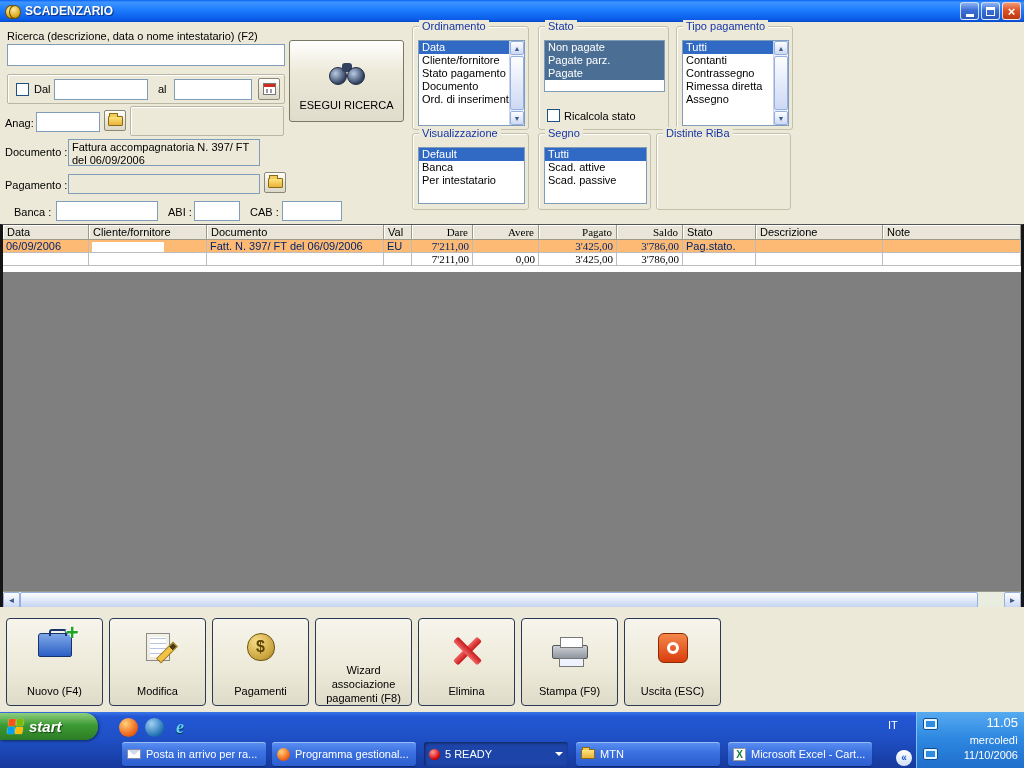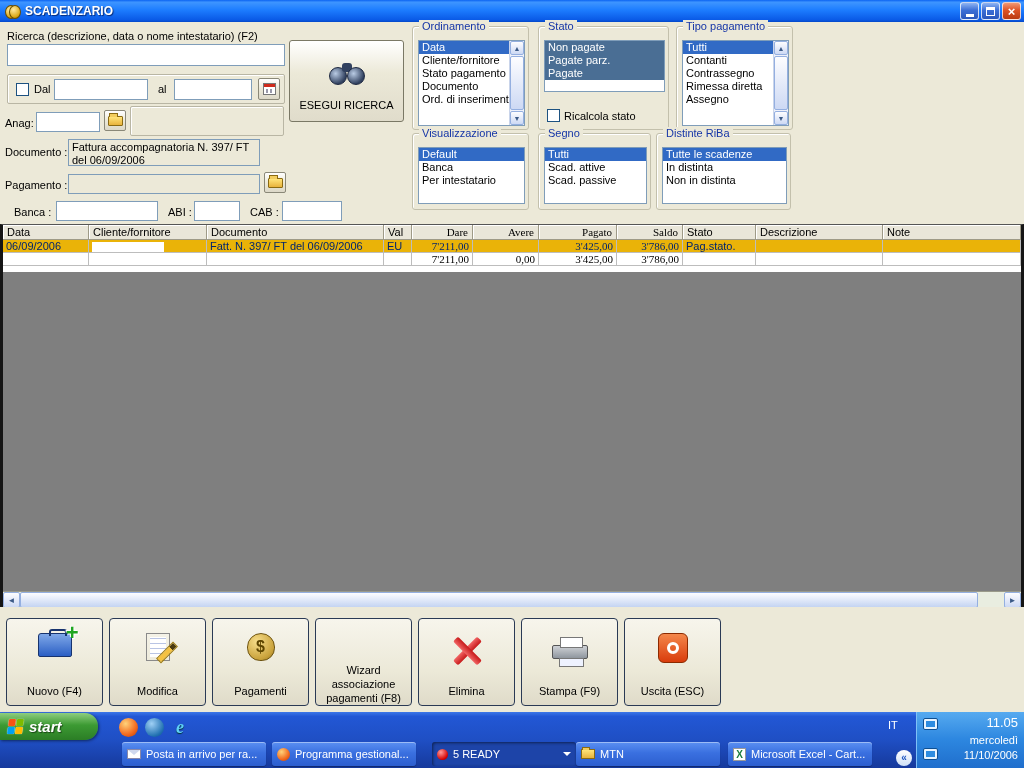--- a/index.html
+++ b/index.html
@@ -65,21 +65,21 @@
   .vth { top:15px; bottom:15px; }
 
   
   .grid { position:absolute; left:0; top:224px; width:1024px; height:383px; background:#7f7f7f;
      border-left:3px solid #151515; border-right:3px solid #151515; border-bottom:2px solid #151515; border-top:1px solid #555; }
   .gh { display:flex; height:15px; background:#E9E6D9; }
   .gh .cell { border-right:1px solid #9e9a87; border-bottom:1px solid #9e9a87; box-shadow:inset 1px 1px 0 #fff;
      line-height:14px; padding:0 4px; overflow:hidden; white-space:nowrap; }
   .row { display:flex; height:13px; background:#fff; border-bottom:1px solid #bdbdbd; }
   .row .cell { border-right:1px solid #bdbdbd; line-height:12px; padding:0 3px; overflow:hidden; white-space:nowrap; }
-  .row.hl { background:#eab308; color:#00256e; }
+  .row.hl { background:#fdba74; color:#00256e; }
   .row-empty { height:6px; background:#fff; }
   .cell { font-size:11px; }
   .num { text-align:right;font-family:Liberation Serif, serif; }
   .cw0{width:86px}.cw1{width:118px}.cw2{width:177px}.cw3{width:28px}.cw4{width:61px}.cw5{width:66px}
   .cw6{width:78px}.cw7{width:66px}.cw8{width:73px}.cw9{width:127px}.cw10{width:138px}
   .redact { display:inline-block; width:72px; height:11px; background:#fff; vertical-align:middle; }
   .grayfill { height:319px; background:#7f7f7f; }
   .hsb { position:relative; height:17px; background:#e9ede0; border-top:1px solid #9a9a8a; }
   .ha { position:absolute; top:0; width:17px; height:16px; background:linear-gradient(180deg,#fdfdff,#cdd9f4);
      border:1px solid #94afe0; border-radius:2px; color:#3b5a87; font-size:8px; text-align:center; line-height:15px; }
@@ -129,21 +129,21 @@
   .flag i:nth-child(1){background:#f65314}.flag i:nth-child(2){background:#7cbb00}
   .flag i:nth-child(3){background:#00a1f1}.flag i:nth-child(4){background:#ffbb00}
   .ql { position:absolute; top:5px; width:20px; height:20px; display:flex; align-items:center; justify-content:center; }
   .ql-ff { width:19px; height:19px; border-radius:50%; background:radial-gradient(circle at 35% 30%,#ffd27a,#f26a1e 60%,#b83b00); }
   .ql-tb { width:19px; height:19px; border-radius:50%; background:radial-gradient(circle at 35% 30%,#9fd0f5,#1f6fb0 70%,#114b7e); }
   .ql-ie { color:#5fd0f5; font-family:"Liberation Serif",serif; font-style:italic; font-weight:bold; font-size:18px; text-shadow:0 1px 1px #033; }
   .tkb { position:absolute; top:30px; width:144px; height:24px; border-radius:3px;
      background:linear-gradient(180deg,#5b90f2,#3a70e0 45%,#2c5ecf); box-shadow:inset 0 1px 0 rgba(255,255,255,.4),0 1px 1px rgba(0,0,0,.3);
      color:#fff; display:flex; align-items:center; gap:5px; padding:0 5px; font-size:11px; }
   .tkb span.txt { overflow:hidden; white-space:nowrap; text-overflow:ellipsis; flex:1; }
-  .tkb.on { background:#1d44a8; box-shadow:inset 1px 1px 3px rgba(0,0,0,.5);margin-left:8px; }
+  .tkb.on { background:#1d44a8; box-shadow:inset 1px 1px 3px rgba(0,0,0,.5); }
   .ti-mail { width:14px; height:10px; background:#fff; border:1px solid #88a; position:relative; flex:none; }
   .ti-mail::before { content:""; position:absolute; left:0; top:0; border-left:6px solid transparent; border-right:6px solid transparent; border-top:5px solid #cfd8ee; }
   .ti-flame { width:13px; height:13px; border-radius:50%; background:radial-gradient(circle at 35% 30%,#ffd27a,#f26a1e 60%,#b83b00); flex:none; }
   .ti-dot { width:11px; height:11px; border-radius:50%; background:radial-gradient(circle at 35% 30%,#ff9a9a,#d40000 70%,#8e0000); flex:none; }
   .ti-folder { width:14px; height:10px; background:linear-gradient(180deg,#ffe47a,#e8b33c); border:1px solid #8a6a12; position:relative; flex:none; }
   .ti-folder::before { content:""; position:absolute; top:-3px; left:0; width:6px; height:2px; background:#f2cd5e; border:1px solid #8a6a12; border-bottom:none; }
   .ti-excel { width:13px; height:13px; background:#fff; border:1px solid #999; color:#1b7d3e; font-weight:bold; font-size:10px;
      display:flex; align-items:center; justify-content:center; flex:none; }
   .drop { width:0; height:0; border:4px solid transparent; border-top-color:#fff; margin-top:4px; flex:none; }
   .lang { position:absolute; left:888px; top:7px; color:#fff; font-size:11px; }
@@ -277,25 +277,20 @@
       <span class="leg">Segno</span>
       <div class="list" style="left:5px;top:13px;width:103px;height:57px">
         <div class="li sel">Tutti</div>
         <div class="li">Scad. attive</div>
         <div class="li">Scad. passive</div>
       </div>
     </div>
 
     <div class="gb" style="left:656px;top:111px;width:135px;height:77px">
       <span class="leg">Distinte RiBa</span>
-      <div class="list" style="left:5px;top:13px;width:125px;height:57px">
-        <div class="li sel">Tutte le scadenze</div>
-        <div class="li">In distinta</div>
-        <div class="li">Non in distinta</div>
-      </div>
     </div>
   </div>
 
   <div class="grid">
     <div class="gh">
       <div class="cell cw0">Data</div>
       <div class="cell cw1">Cliente/fornitore</div>
       <div class="cell cw2">Documento</div>
       <div class="cell cw3">Val</div>
       <div class="cell cw4 num">Dare</div>

